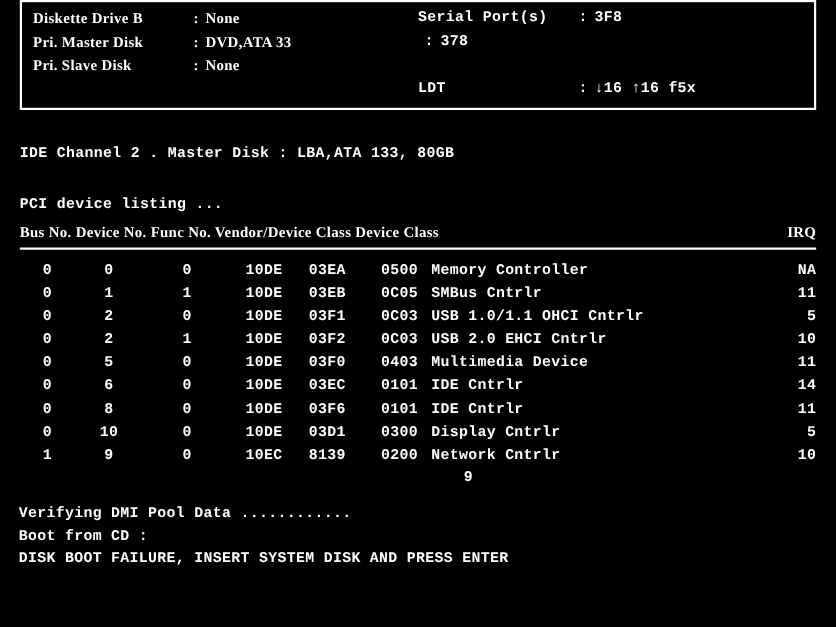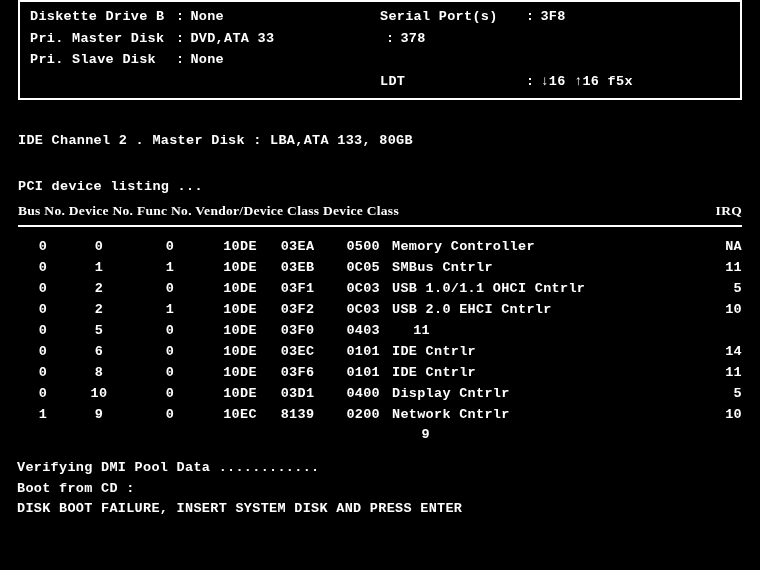--- a/index.html
+++ b/index.html
@@ -23,20 +23,21 @@
     .sys-box {
       border: 2px double #fff;
       margin: 0 18px 0 18px;
       padding: 4px 10px 6px 10px;
     }
     .sys-row {
       display: flex;
     }
     .sys-left {
       width: 50%;
+      font-family: Liberation Serif, serif;
     }
     .sys-right {
       width: 50%;
     }
     .kv {
       display: flex;
     }
     .kv-label {
       min-width: 140px;
     }
@@ -176,20 +177,21 @@
         <div class="col-desc">USB 2.0 EHCI Cntrlr</div>
         <div class="col-irq">10</div>
       </div>
       <div class="pci-row">
         <div class="col-bus">0</div>
         <div class="col-dev">5</div>
         <div class="col-func">0</div>
         <div class="col-vendor">10DE</div>
         <div class="col-device">03F0</div>
         <div class="col-class">0403</div>
+        <div class="col-desc">Multimedia Device</div>
         <div class="col-irq">11</div>
       </div>
       <div class="pci-row">
         <div class="col-bus">0</div>
         <div class="col-dev">6</div>
         <div class="col-func">0</div>
         <div class="col-vendor">10DE</div>
         <div class="col-device">03EC</div>
         <div class="col-class">0101</div>
         <div class="col-desc">IDE Cntrlr</div>
@@ -204,21 +206,21 @@
         <div class="col-class">0101</div>
         <div class="col-desc">IDE Cntrlr</div>
         <div class="col-irq">11</div>
       </div>
       <div class="pci-row">
         <div class="col-bus">0</div>
         <div class="col-dev">10</div>
         <div class="col-func">0</div>
         <div class="col-vendor">10DE</div>
         <div class="col-device">03D1</div>
-        <div class="col-class">0400</div>
+        <div class="col-class">0300</div>
         <div class="col-desc">Display Cntrlr</div>
         <div class="col-irq">5</div>
       </div>
       <div class="pci-row">
         <div class="col-bus">1</div>
         <div class="col-dev">9</div>
         <div class="col-func">0</div>
         <div class="col-vendor">10EC</div>
         <div class="col-device">8139</div>
         <div class="col-class">0200</div>

